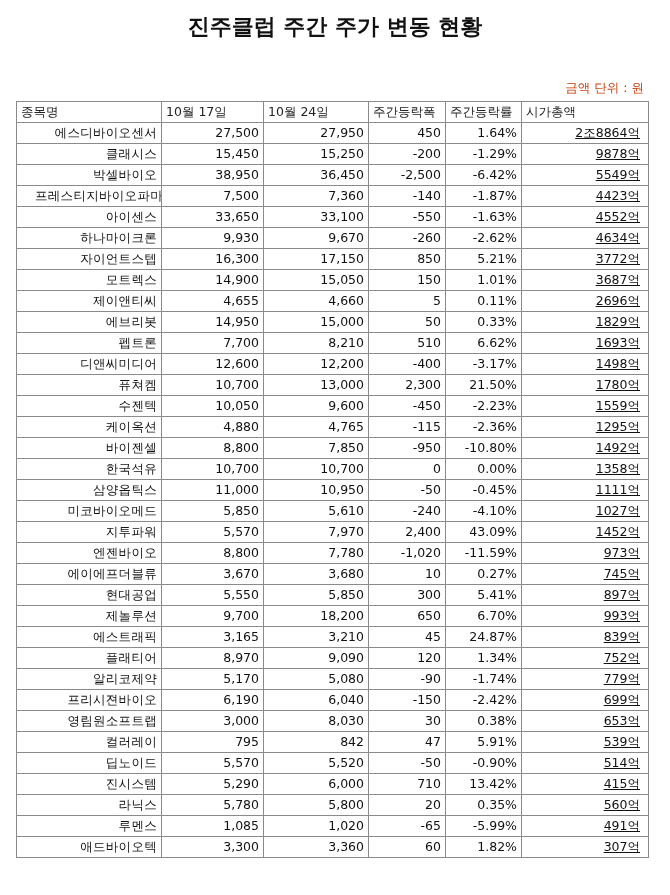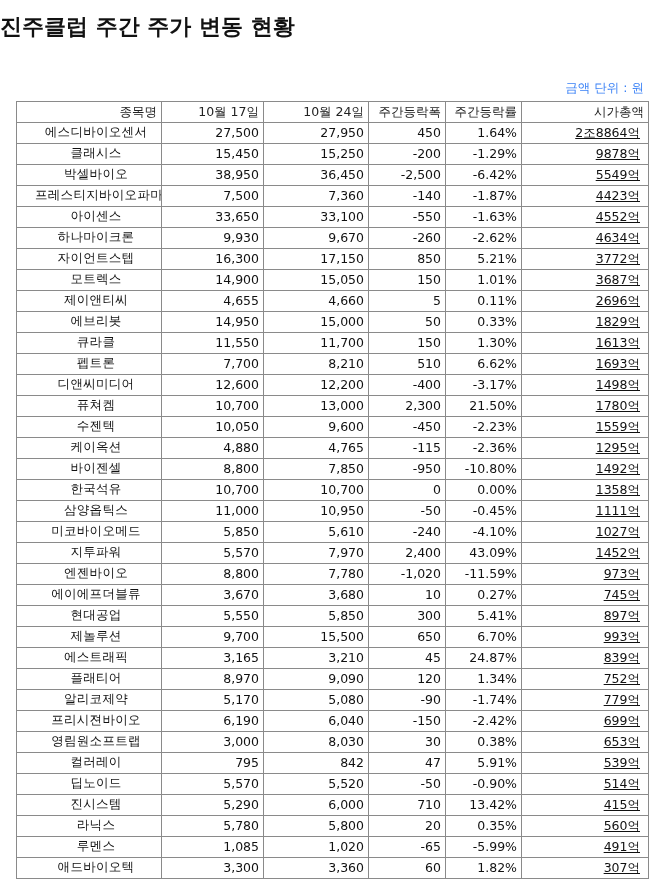--- a/index.html
+++ b/index.html
@@ -2,38 +2,38 @@
 <html><head>
 <meta charset="utf-8">
 <style>
   html, body { margin: 0; padding: 0; background: #ffffff; }
   body {
     width: 670px; height: 895px; position: relative; overflow: hidden;
     font-family: "DejaVu Sans", "Liberation Sans", sans-serif;
     color: #111;
   }
   .title {
-    position: absolute; left: 0; top: 12px; width: 670px; 
+    position: absolute; left: 0; top: 12px; width: 670px; text-align: center;
     font-size: 22px; font-weight: bold; letter-spacing: 0px; color: #111;
   }
   .unit {
-    position: absolute; right: 26px; top: 80px; font-size: 12.5px; color: #3b82f6;
+    position: absolute; right: 26px; top: 80px; font-size: 12.5px; color: #c2410c;
   }
   table.stock {
     position: absolute; left: 16px; top: 101px;
     width: 632px; border-collapse: collapse; table-layout: fixed;
     font-size: 12.5px;
   }
   table.stock th, table.stock td {
     border: 1px solid #8a8a8a; height: 20px; padding: 0 4px; line-height: 20px;
     white-space: nowrap; overflow: hidden;
   }
-  table.stock th { font-weight: normal; text-align: right; color: #222; }
+  table.stock th { font-weight: normal; text-align: left; color: #222; }
   table.stock td { text-align: right; color: #111; }
-  table.stock td.name { text-align: center; padding-left: 18px; letter-spacing: 0.3px; font-family: Liberation Mono, monospace; }
+  table.stock td.name { text-align: right; padding-left: 18px; letter-spacing: 0.3px; }
   table.stock td.cap { padding-right: 8px; text-decoration: underline; }
   col.c1 { width: 145px; } col.c2 { width: 102px; } col.c3 { width: 105px; }
   col.c4 { width: 77px; } col.c5 { width: 76px; } col.c6 { width: 127px; }
 </style>
 </head>
 <body>
 
 <div class="title">진주클럽 주간 주가 변동 현황</div>
 <div class="unit">금액 단위 : 원</div>
 
@@ -131,28 +131,20 @@
       </tr>
       <tr>
         <td class="name">에브리봇</td>
         <td>14,950</td>
         <td>15,000</td>
         <td>50</td>
         <td>0.33%</td>
         <td class="cap">1829억</td>
       </tr>
       <tr>
-        <td class="name">큐라클</td>
-        <td>11,550</td>
-        <td>11,700</td>
-        <td>150</td>
-        <td>1.30%</td>
-        <td class="cap">1613억</td>
-      </tr>
-      <tr>
         <td class="name">펩트론</td>
         <td>7,700</td>
         <td>8,210</td>
         <td>510</td>
         <td>6.62%</td>
         <td class="cap">1693억</td>
       </tr>
       <tr>
         <td class="name">디앤씨미디어</td>
         <td>12,600</td>
@@ -245,21 +237,21 @@
         <td class="name">현대공업</td>
         <td>5,550</td>
         <td>5,850</td>
         <td>300</td>
         <td>5.41%</td>
         <td class="cap">897억</td>
       </tr>
       <tr>
         <td class="name">제놀루션</td>
         <td>9,700</td>
-        <td>15,500</td>
+        <td>18,200</td>
         <td>650</td>
         <td>6.70%</td>
         <td class="cap">993억</td>
       </tr>
       <tr>
         <td class="name">에스트래픽</td>
         <td>3,165</td>
         <td>3,210</td>
         <td>45</td>
         <td>24.87%</td>

